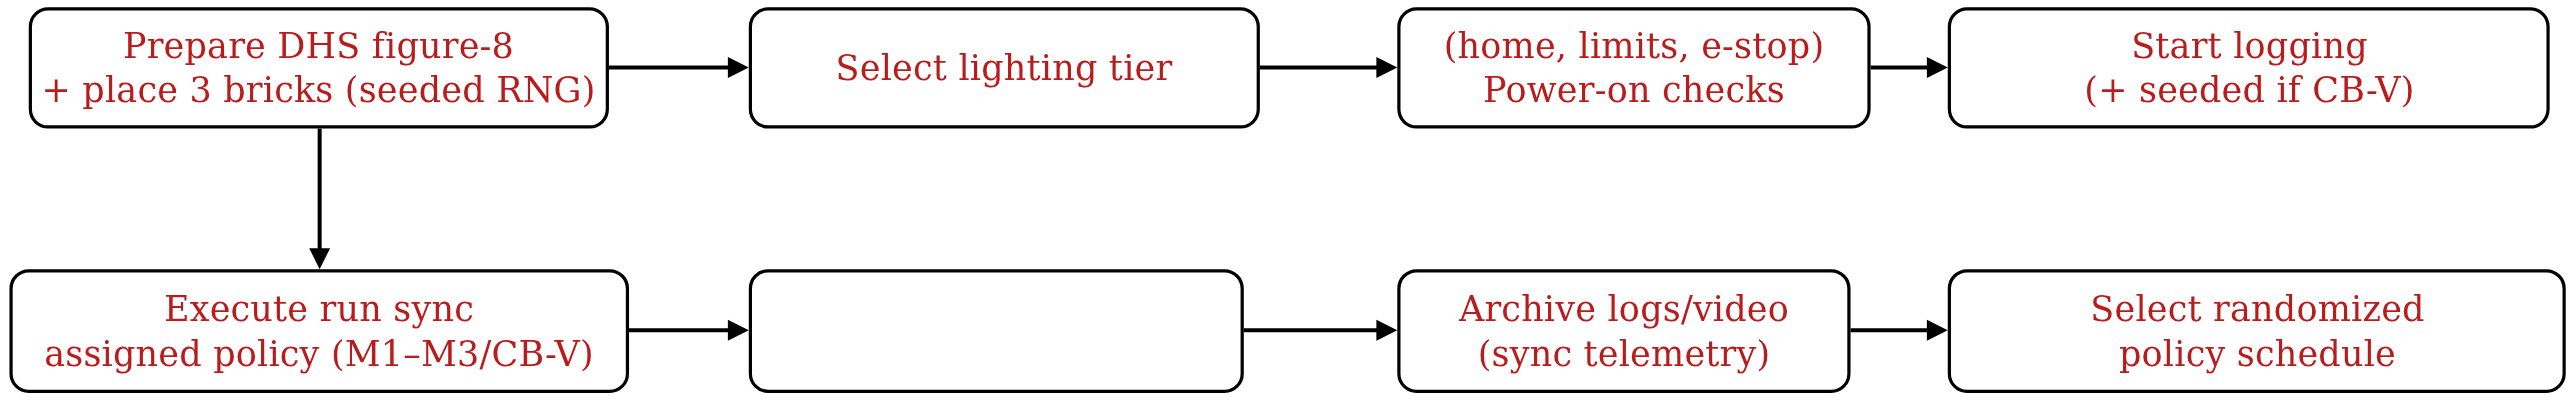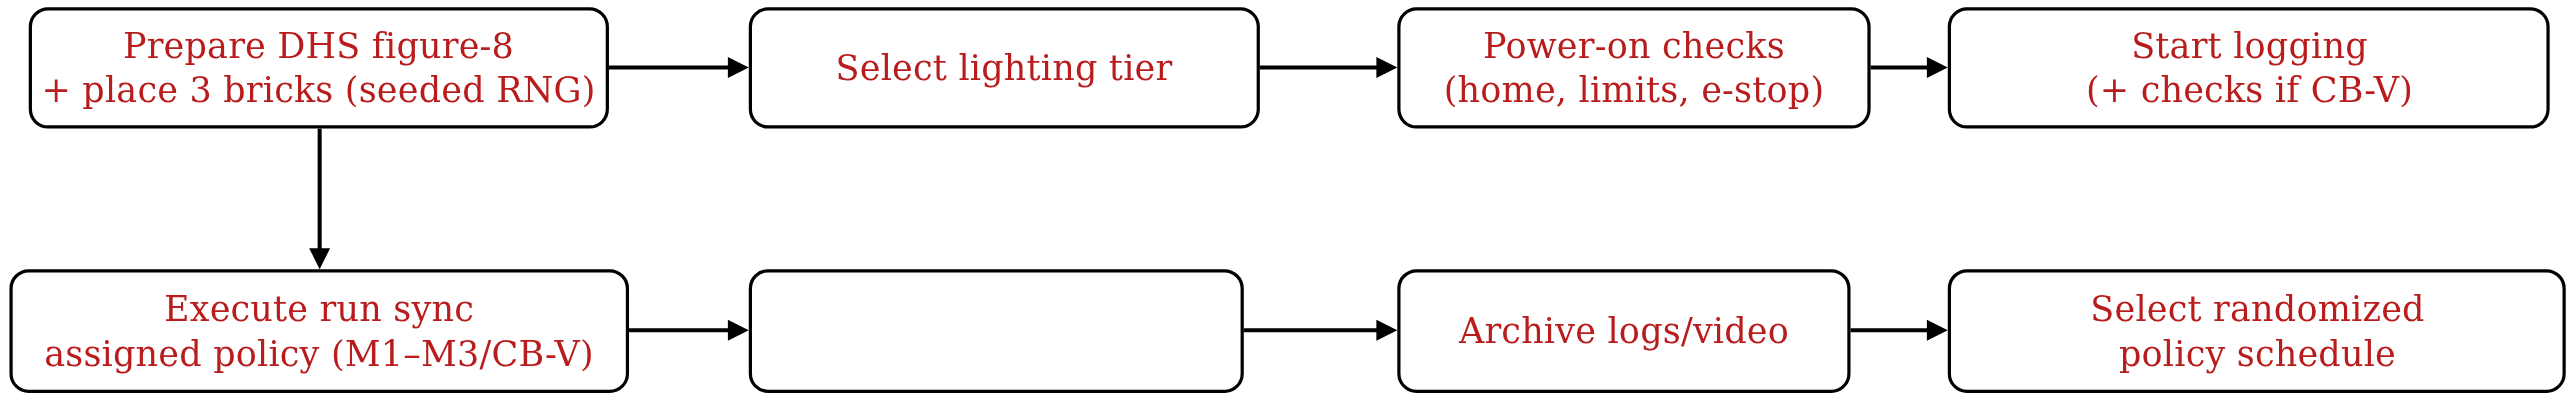--- a/index.html
+++ b/index.html
@@ -102,35 +102,36 @@
     </svg>
   <div id="labels">
       <div class="node-label" style="left: 30px; top: 8.8px; width: 577px; height: 118px;">
         <span class="ln">Prepare DHS figure-8</span>
         <span class="ln">+ place 3 bricks (seeded RNG)</span>
       </div>
       <div class="node-label" style="left: 750px; top: 8.8px; width: 508px; height: 118px;">
         <span class="ln">Select lighting tier</span>
       </div>
       <div class="node-label" style="left: 1399px; top: 8.8px; width: 470px; height: 118px;">
+        <span class="ln">(home, limits, e-stop)</span>
         <span class="ln">Power-on checks</span>
-        <span class="ln">(home, limits, e-stop)</span>
       </div>
       <div class="node-label" style="left: 1950px; top: 8.8px; width: 599px; height: 118px;">
         <span class="ln">Start logging</span>
-        <span class="ln">(+ checks if CB-V)</span>
+        <span class="ln">(+ seeded if CB-V)</span>
       </div>
       <div class="node-label" style="left: 10.5px; top: 271px; width: 617px; height: 121px;">
         <span class="ln">Execute run sync</span>
         <span class="ln">assigned policy (M1–M3/CB-V)</span>
       </div>
       <div class="node-label" style="left: 750px; top: 271px; width: 492px; height: 121px;">
       </div>
       <div class="node-label" style="left: 1399px; top: 253px; width: 450px; height: 157px;">
         <span class="ln">Archive logs/video</span>
+        <span class="ln">(sync telemetry)</span>
       </div>
       <div class="node-label" style="left: 1950px; top: 271px; width: 615px; height: 121px;">
         <span class="ln">Select randomized</span>
         <span class="ln">policy schedule</span>
       </div>
     </div>
 </div>
 
 
 </body></html>

